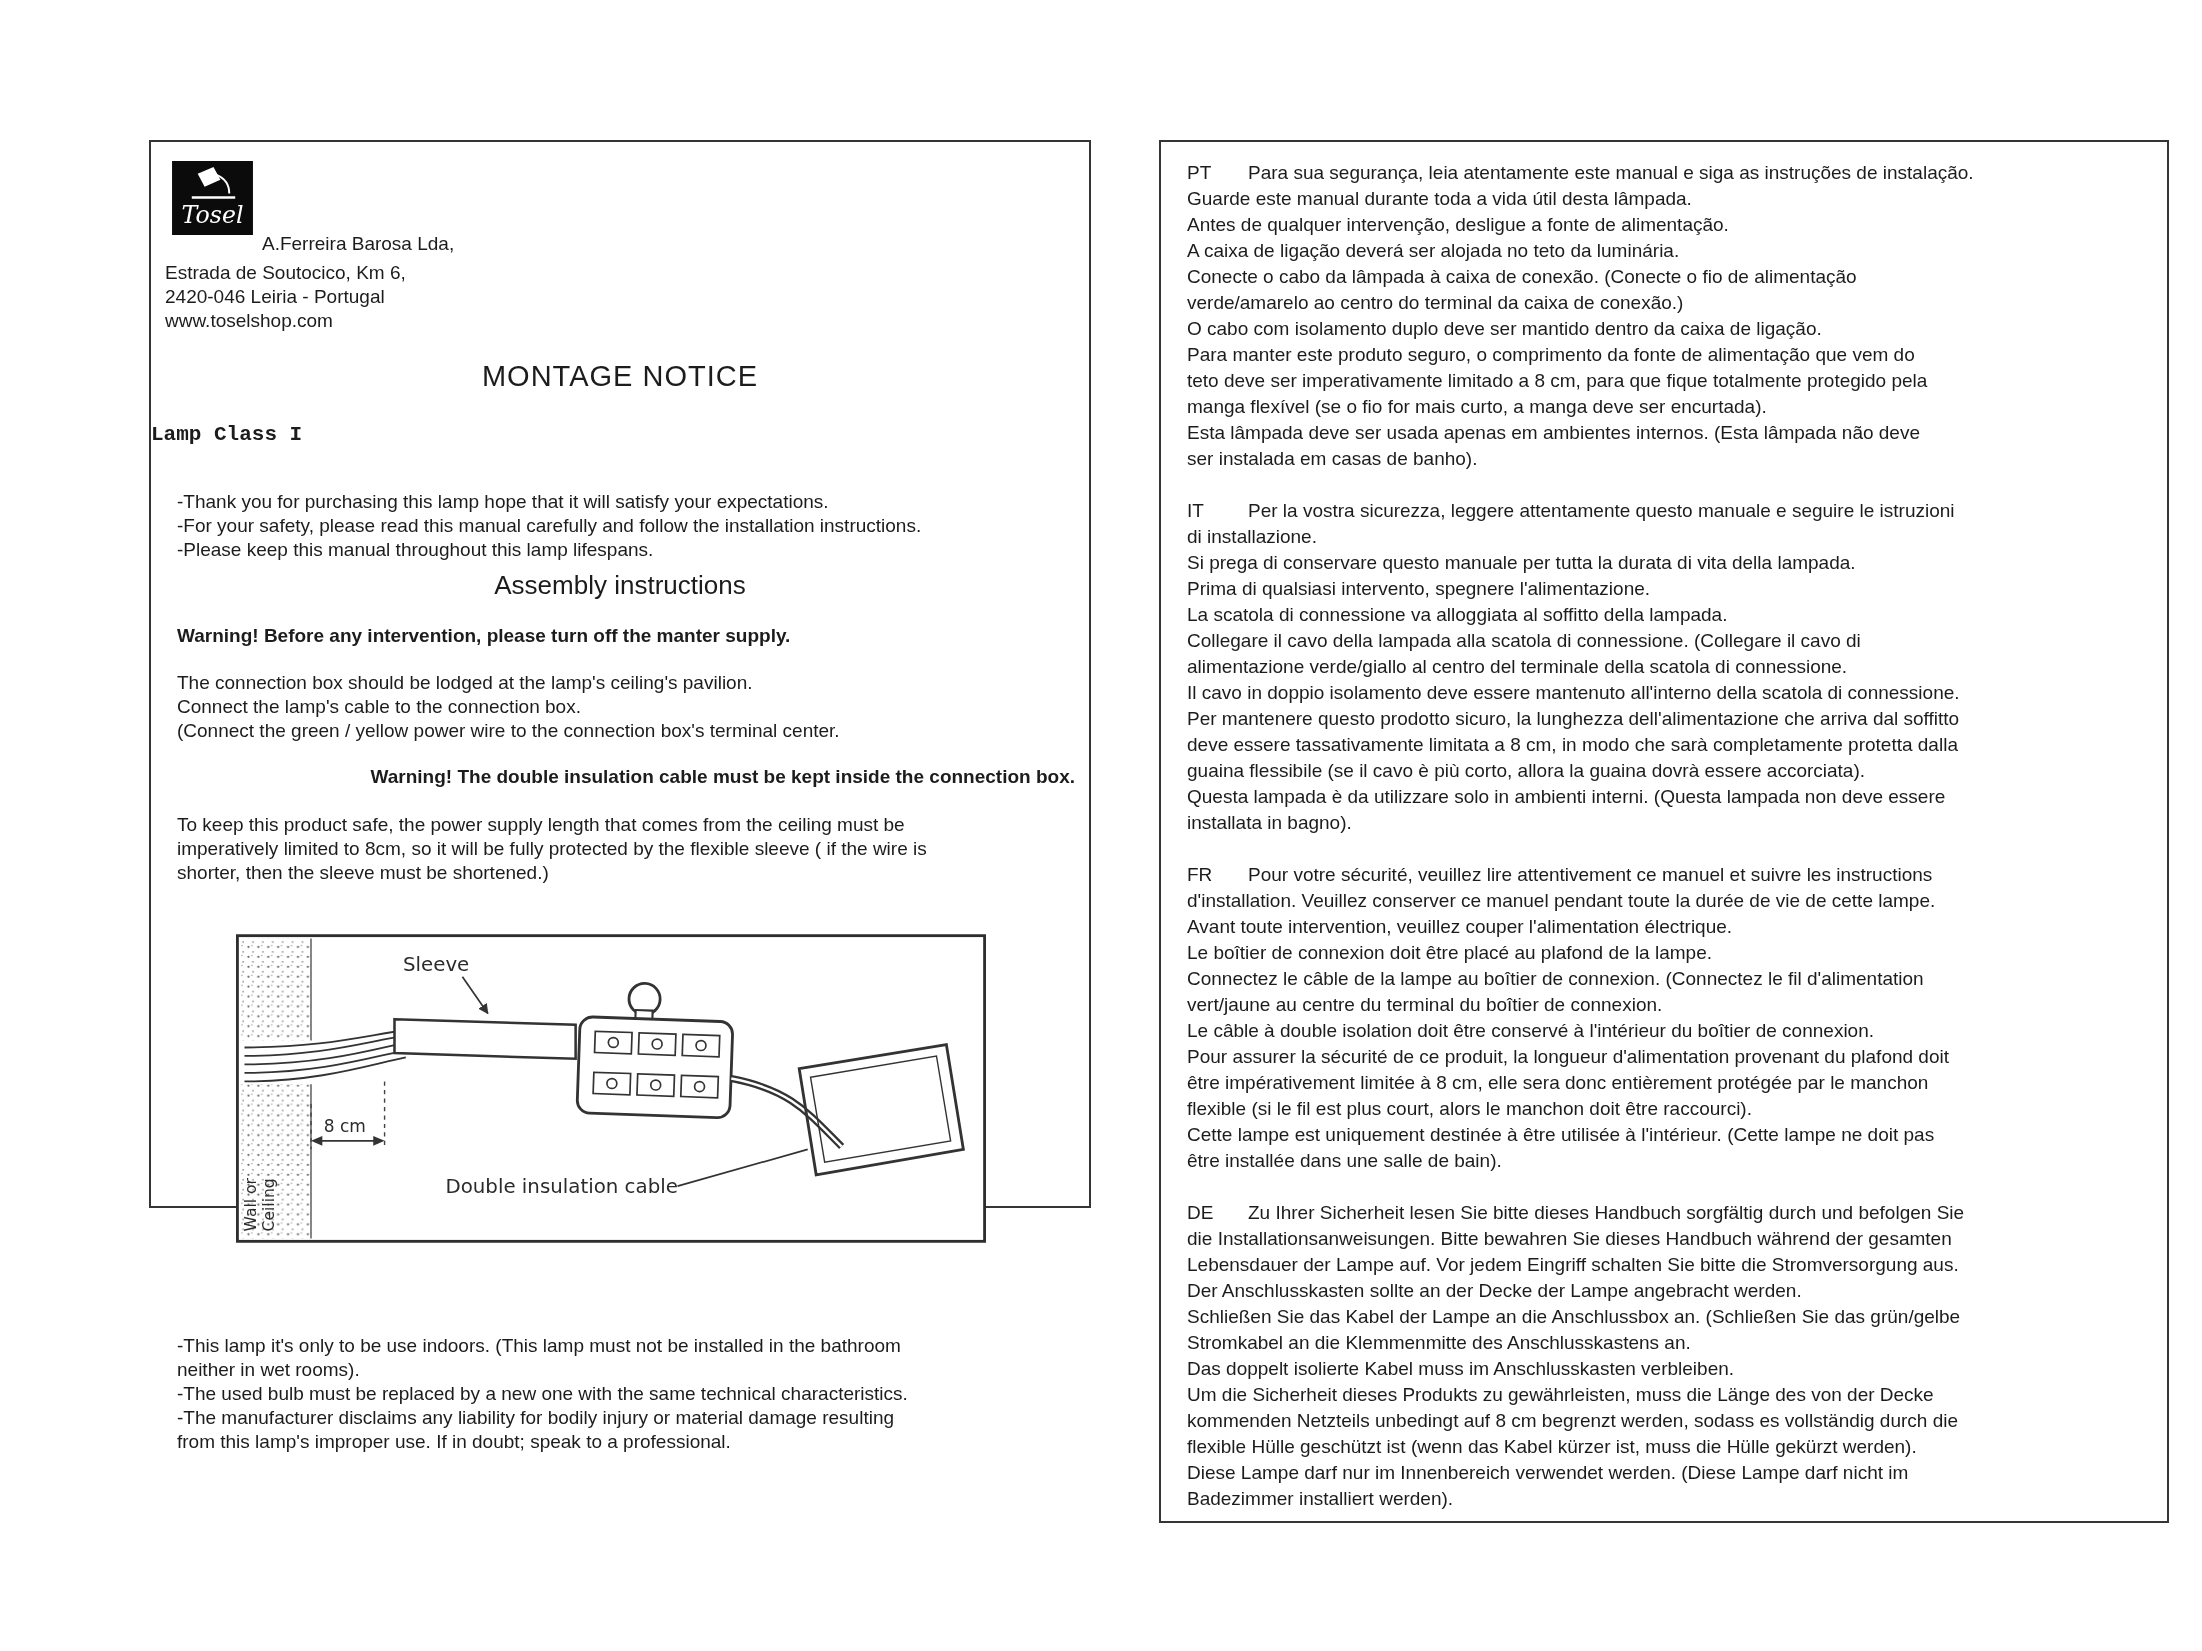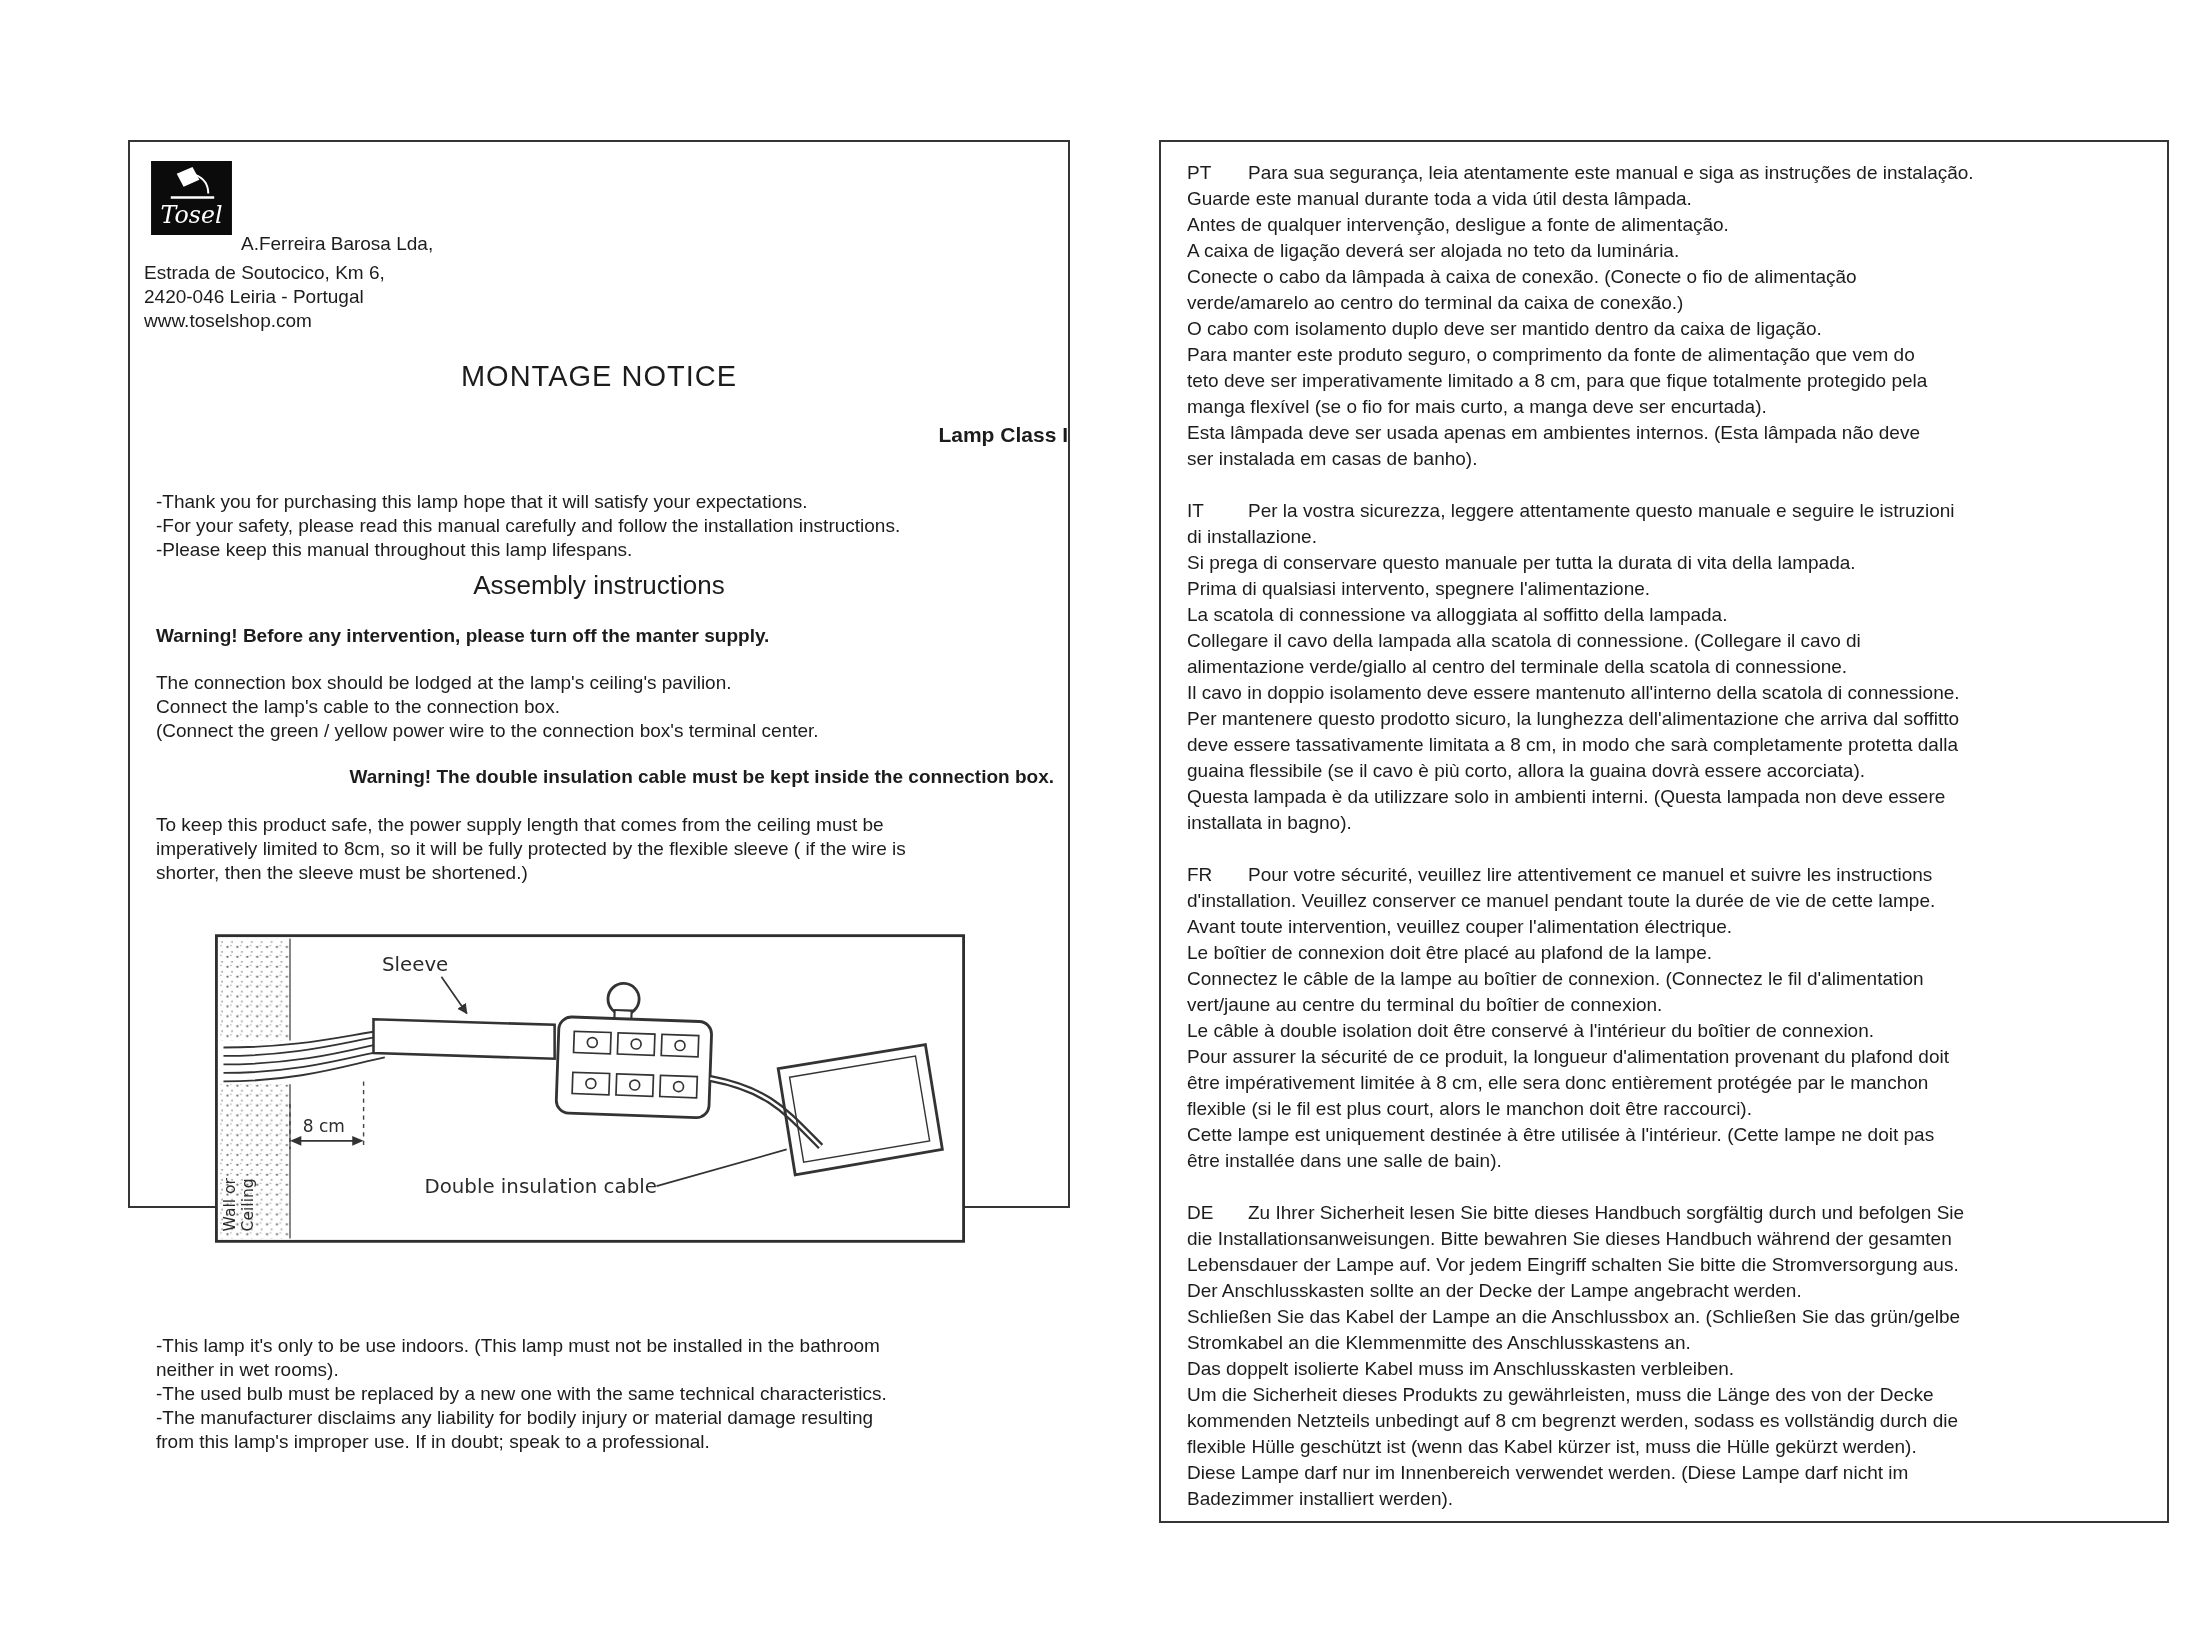--- a/index.html
+++ b/index.html
@@ -8,35 +8,35 @@
     position: relative;
     font-family: "Liberation Sans", sans-serif;
     color: #1c1c1c;
     -webkit-font-smoothing: antialiased;
   }
   .page {
     position: absolute;
     background: #ffffff;
     border: 2px solid #353535;
   }
-  .page-left  { left: 128px; top: 140px; width: 942px;  height: 1068px; }
+  .page-left  { left: 149px; top: 140px; width: 942px;  height: 1068px; }
   .page-right { left: 1143px; top: 140px; width: 1010px; height: 1383px; padding: 18px 16px 0 26px; margin-left: 16px; }
 
   
   .page-left > * { position: absolute; }
   .logo { left: 21px; top: 19px; width: 81px; height: 74px; }
   .company-name { left: 111px; top: 91px; font-size: 19px; }
   .address { left: 14px; top: 119px; font-size: 19px; line-height: 24px; }
   .doc-title {
     left: 0; right: 0; top: 218px; text-align: center;
     font-size: 29px; font-weight: normal; letter-spacing: 1px;
   }
   .doc-subtitle {
-    left: 0; right: 0; top: 281px; text-align: right;
-    font-size: 21px; font-weight: bold;
+    left: 0; right: 0; top: 281px; text-align: left;
+    font-size: 21px; font-weight: bold; font-family: Liberation Mono, monospace;
   }
   .body-text { font-size: 19px; line-height: 24px; white-space: pre-line; }
   .intro      { left: 26px; right: 14px; top: 348px; }
   .section-heading { left: 0; right: 0; text-align: center; font-size: 26px; font-weight: normal; }
   .assembly   { top: 428px; }
   .warning { font-size: 19px; font-weight: bold; }
   .warning1   { left: 26px; right: 14px; top: 483px; }
   .steps      { left: 26px; right: 14px; top: 529px; }
   .warning2   { left: 26px; right: 14px; top: 624px; text-align: right; }
   .cable-para { left: 26px; right: 14px; top: 671px; }

